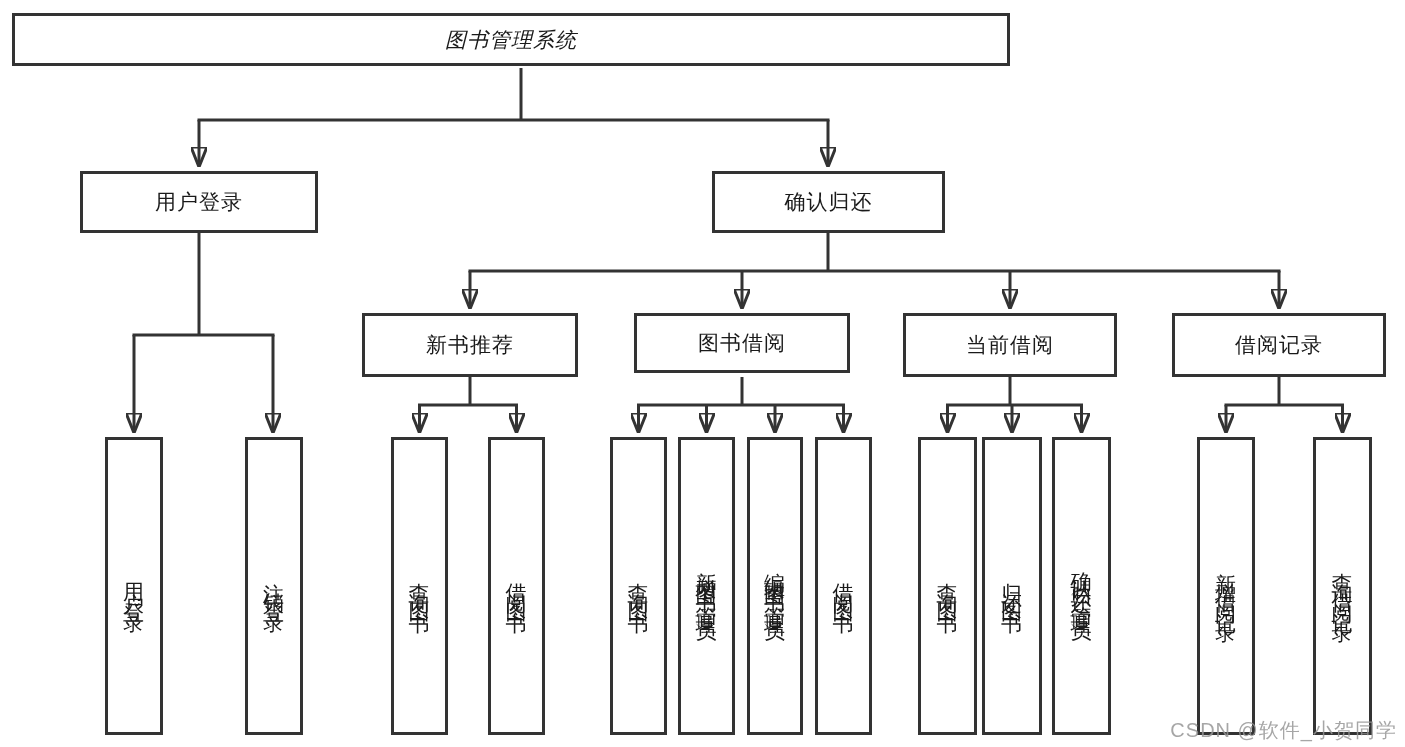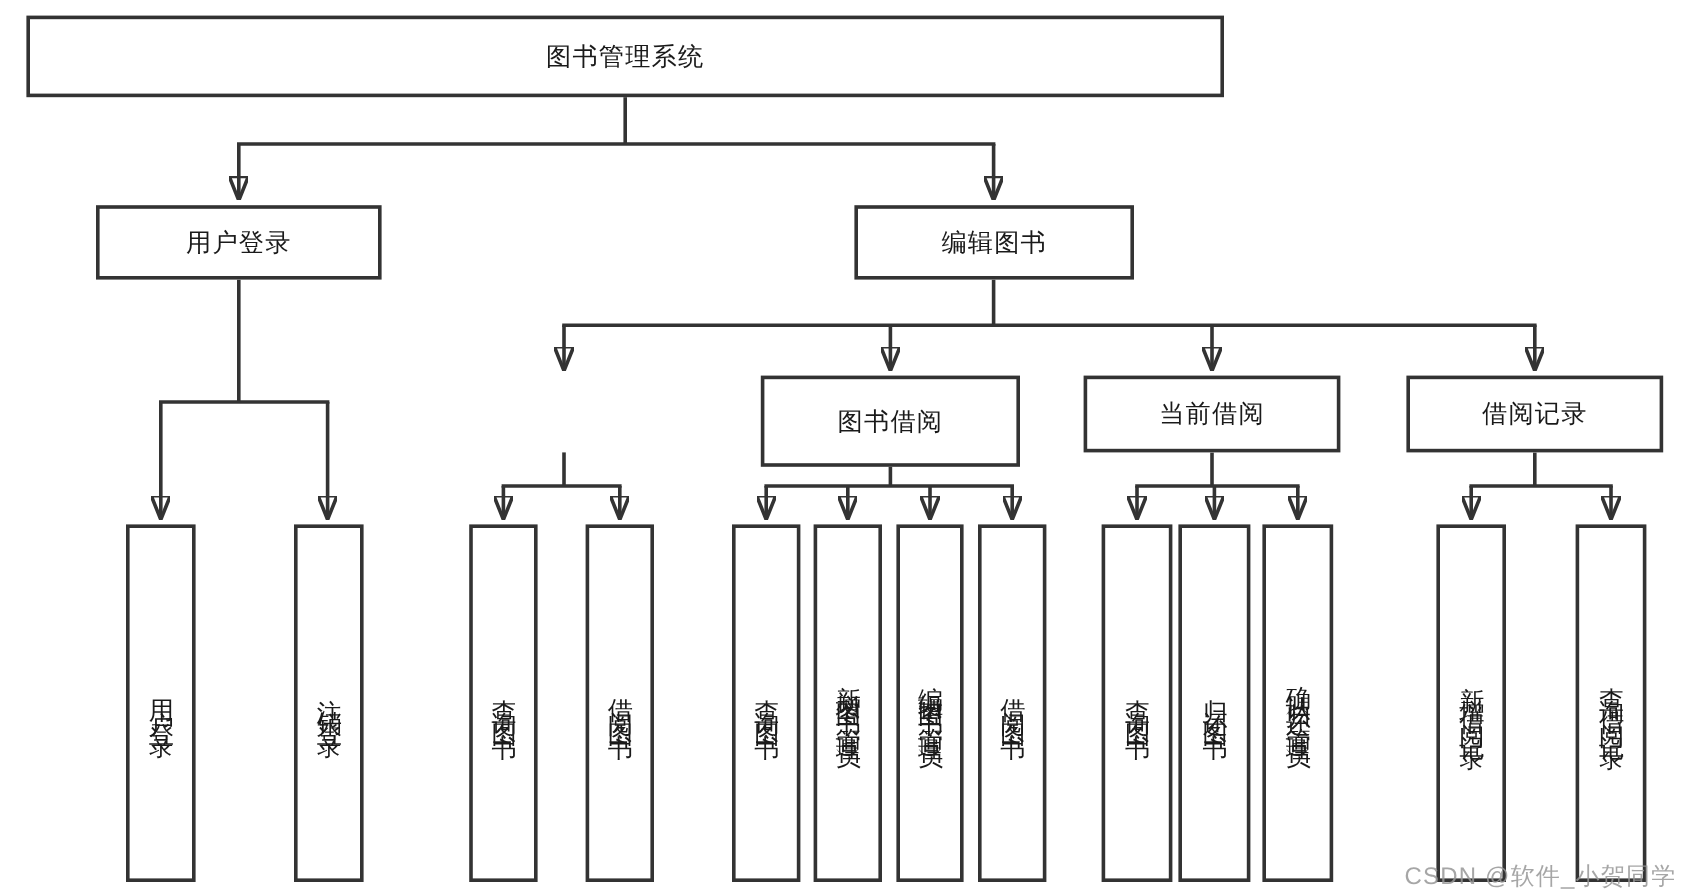--- a/index.html
+++ b/index.html
@@ -119,32 +119,35 @@
     </g>
 
     <g>
       <path d="M1279,377 V405"></path>
       <path d="M1224.5,405 H1344"></path>
       <path d="M1226,405 V432" marker-end="url(#arw)"></path>
       <path d="M1342.5,405 V432" marker-end="url(#arw)"></path>
     </g>
   </svg>
 
-  <div class="box" style="left:22px; top:13px; width:998px; height:68px;">
+  <div class="box" style="left:12px; top:13px; width:998px; height:53px;font-style:italic;">
     <span class="h-label">图书管理系统</span>
   </div>
 
   <div class="box" style="left:80px; top:171px; width:238px; height:62px;">
     <span class="h-label">用户登录</span>
   </div>
   <div class="box" style="left:712px; top:171px; width:233px; height:62px;">
-    <span class="h-label">编辑图书</span>
-  </div>
-
-  <div class="box" style="left:634px; top:313px; width:216px; height:76px;">
+    <span class="h-label">确认归还</span>
+  </div>
+
+  <div class="box" style="left:362px; top:313px; width:216px; height:64px;">
+    <span class="h-label">新书推荐</span>
+  </div>
+  <div class="box" style="left:634px; top:313px; width:216px; height:60px;">
     <span class="h-label">图书借阅</span>
   </div>
   <div class="box" style="left:1172px; top:313px; width:214px; height:64px;">
     <span class="h-label">借阅记录</span>
   </div>
   <div class="box" style="left:903px; top:313px; width:214px; height:64px;">
     <span class="h-label">当前借阅</span>
   </div>
 
   <div class="box v-box" style="left:105px; top:437px; width:58px; height:298px;">

